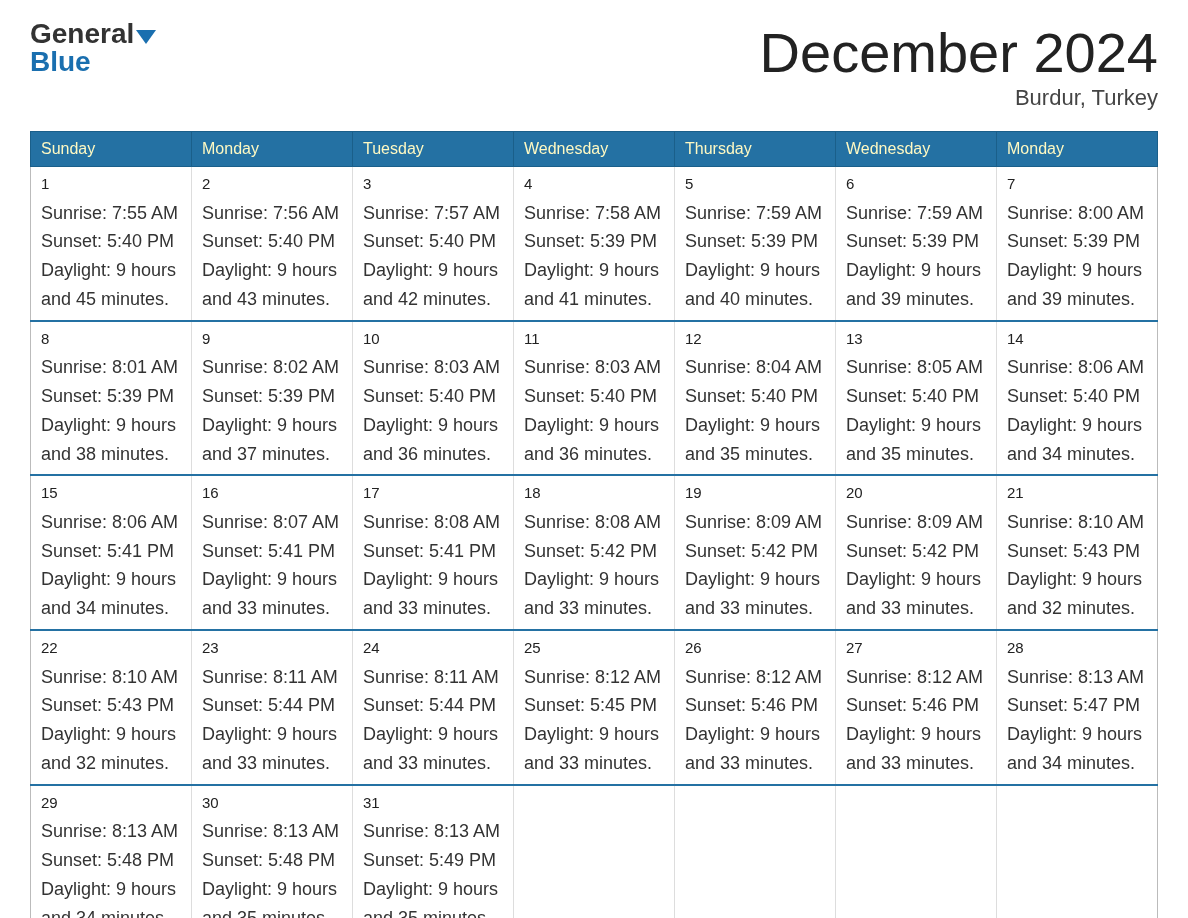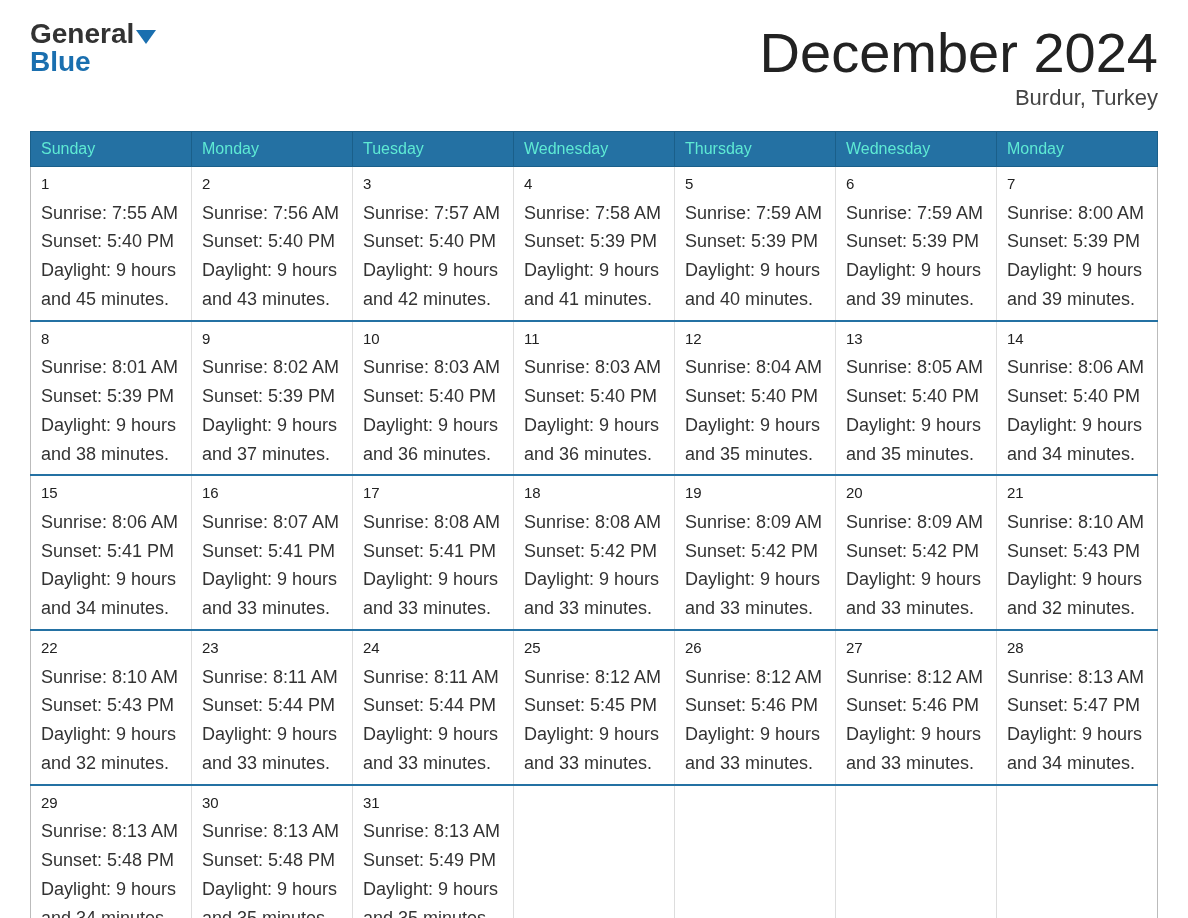--- a/index.html
+++ b/index.html
@@ -58,21 +58,21 @@
       font-size: 22px;
       color: #444;
     }
     .calendar {
       width: 100%;
       border-collapse: collapse;
       border: 1px solid #bbb;
     }
     .calendar th {
       background-color: #2471a3;
-      color: #5eead4;
+      color: #fef9c3;
       font-size: 16px;
       font-weight: normal;
       padding: 8px 10px;
       text-align: left;
       border: 1px solid #1a5f8a;
     }
     .calendar td {
       vertical-align: top;
       padding: 6px 10px;
       border-right: 1px solid #ddd;

